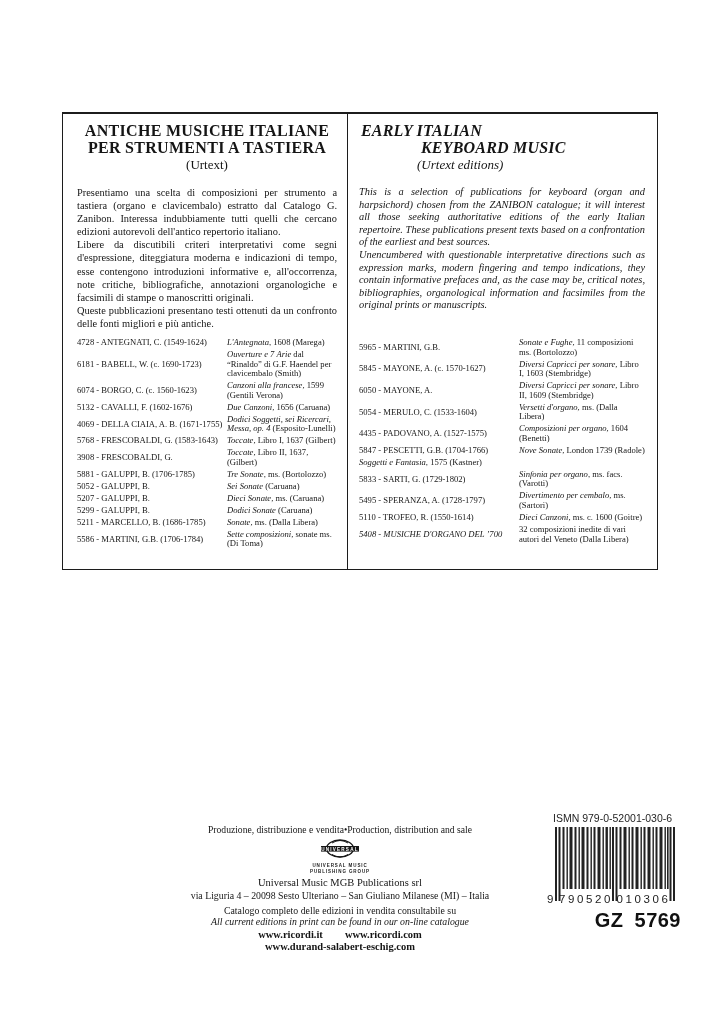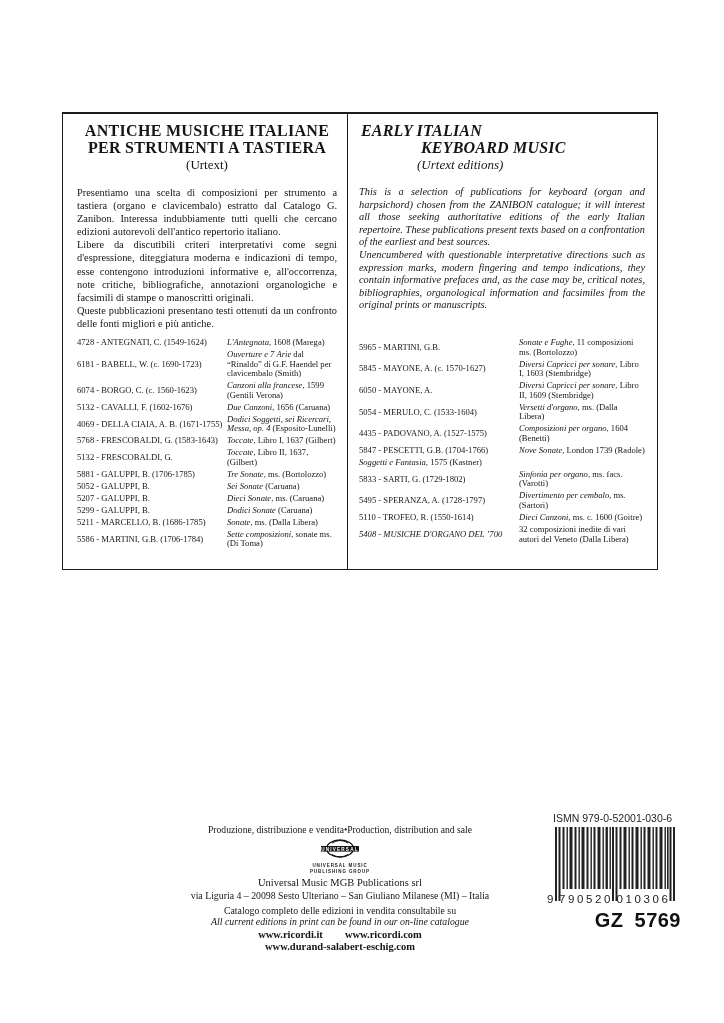--- a/index.html
+++ b/index.html
@@ -90,21 +90,21 @@
         </div>
       <div class="row">
           <span class="lab">4069 - DELLA CIAIA, A. B. (1671-1755)</span>
           <span class="desc"><span class="wt">Dodici Soggetti, sei Ricercari, Messa, op. 4</span><span> (Esposito-Lunelli)</span></span>
         </div>
       <div class="row">
           <span class="lab">5768 - FRESCOBALDI, G. (1583-1643)</span>
           <span class="desc"><span class="wt">Toccate</span><span>, Libro I, 1637 (Gilbert)</span></span>
         </div>
       <div class="row">
-          <span class="lab">5132 - FRESCOBALDI, G.</span>
+          <span class="lab">3908 - FRESCOBALDI, G.</span>
           <span class="desc"><span class="wt">Toccate</span><span>, Libro II, 1637, (Gilbert)</span></span>
         </div>
       <div class="row">
           <span class="lab">5881 - GALUPPI, B. (1706-1785)</span>
           <span class="desc"><span class="wt">Tre Sonate</span><span>, ms. (Bortolozzo)</span></span>
         </div>
       <div class="row">
           <span class="lab">5052 - GALUPPI, B.</span>
           <span class="desc"><span class="wt">Sei Sonate</span><span> (Caruana)</span></span>
         </div>

